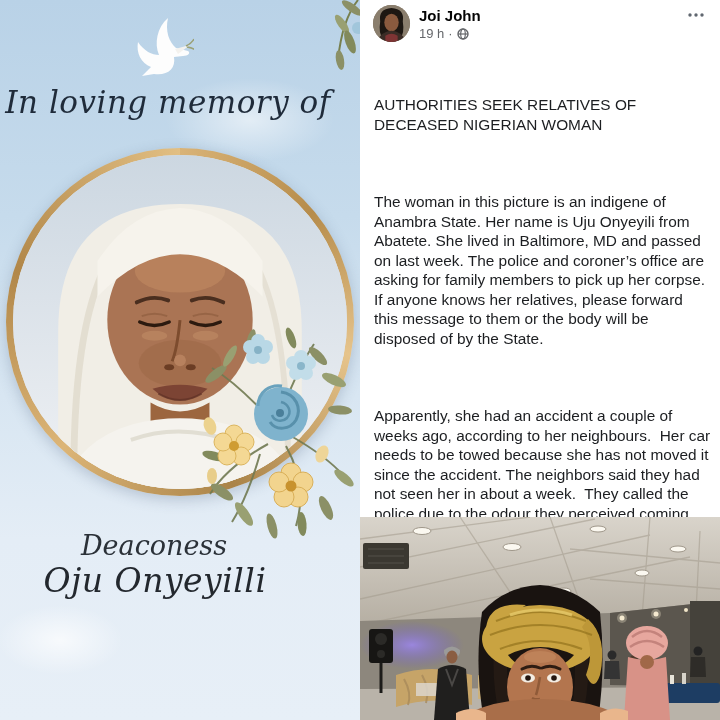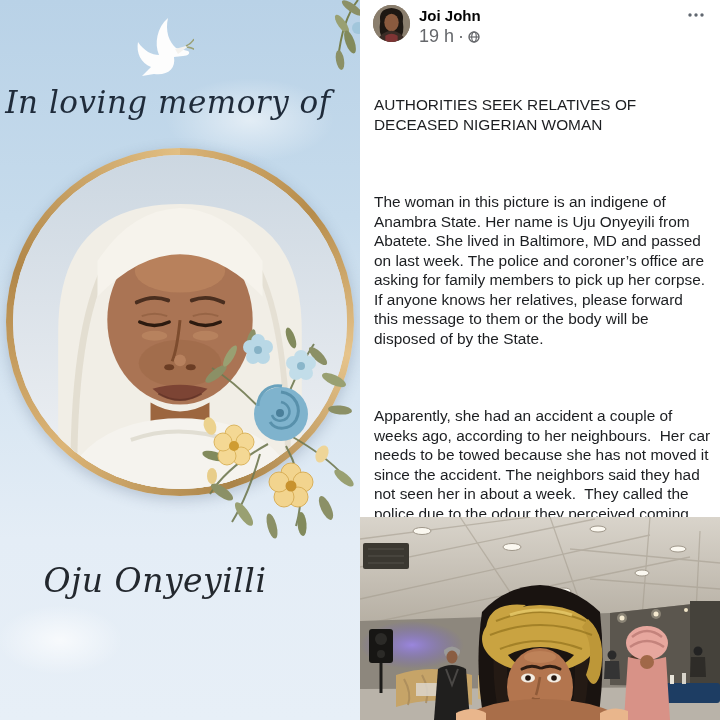--- a/index.html
+++ b/index.html
@@ -29,21 +29,21 @@
   .mem-name{position:absolute;top:561px;left:0;width:100%;box-sizing:border-box;padding-right:50px;
     text-align:center;font-family:"DejaVu Serif",serif;font-style:italic;font-size:33px;
     color:#23282e;letter-spacing:.5px;}
 
   
   .post-panel{width:360px;height:720px;flex:0 0 360px;background:#fff;display:flex;flex-direction:column;}
   .post-header{position:relative;height:48px;flex:0 0 48px;}
   .avatar{position:absolute;left:13px;top:5px;width:37px;height:37px;border-radius:50%;overflow:hidden;background:#887b68;}
   .author{position:absolute;left:59px;top:7px;font-size:15px;font-weight:bold;color:#050505;}
   .meta{position:absolute;left:59px;top:26px;display:flex;align-items:center;gap:4px;
-    font-size:18px;color:#65676b;}
+    font-size:13px;color:#65676b;}
   .more-btn{position:absolute;right:10px;top:4px;width:28px;height:22px;display:flex;
     align-items:center;justify-content:center;}
   .post-text{box-sizing:border-box;height:469px;flex:0 0 469px;overflow:hidden;
     padding:8px 9px 16px 14px;font-size:15.4px;line-height:19.5px;color:#1c1e21;white-space:pre-wrap;}
   .post-text p{margin:0 0 19px 0;}
   .post-text p:last-child{margin-bottom:0;}
   .post-photo{width:360px;height:203px;flex:0 0 203px;overflow:hidden;background:#b9b3a9;}
   .post-photo svg{display:block;}
 </style>
 </head>
@@ -183,20 +183,21 @@
           <circle cx="88" cy="171" r="10"></circle>
             <circle cx="83" cy="156" r="10"></circle>
         </g>
         <circle cx="95" cy="160" r="5.5" fill="#c8922e"></circle>
         <ellipse cx="14" cy="100" rx="6" ry="9" fill="#ecd28e" transform="rotate(-20 14 100)"></ellipse>
         <ellipse cx="16" cy="150" rx="5" ry="8" fill="#e8cd8a"></ellipse>
         <ellipse cx="126" cy="128" rx="6" ry="9" fill="#eed598" transform="rotate(25 126 128)"></ellipse>
       </svg>
     </span>
 
+    <div class="mem-honorific">Deaconess</div>
     <div class="mem-name">Oju Onyeyilli</div>
   </div>
 
   <div class="post-panel">
 
     <div class="post-header">
       <div class="avatar">
         <svg width="37" height="37" viewBox="0 0 36 36">
           <rect width="36" height="36" fill="#8a7e6d"></rect>
           <path d="M7,16 Q5,4 18,3 Q31,4 29,16 Q31,28 26,33 L10,33 Q5,28 7,16 Z" fill="#1d1712"></path>

